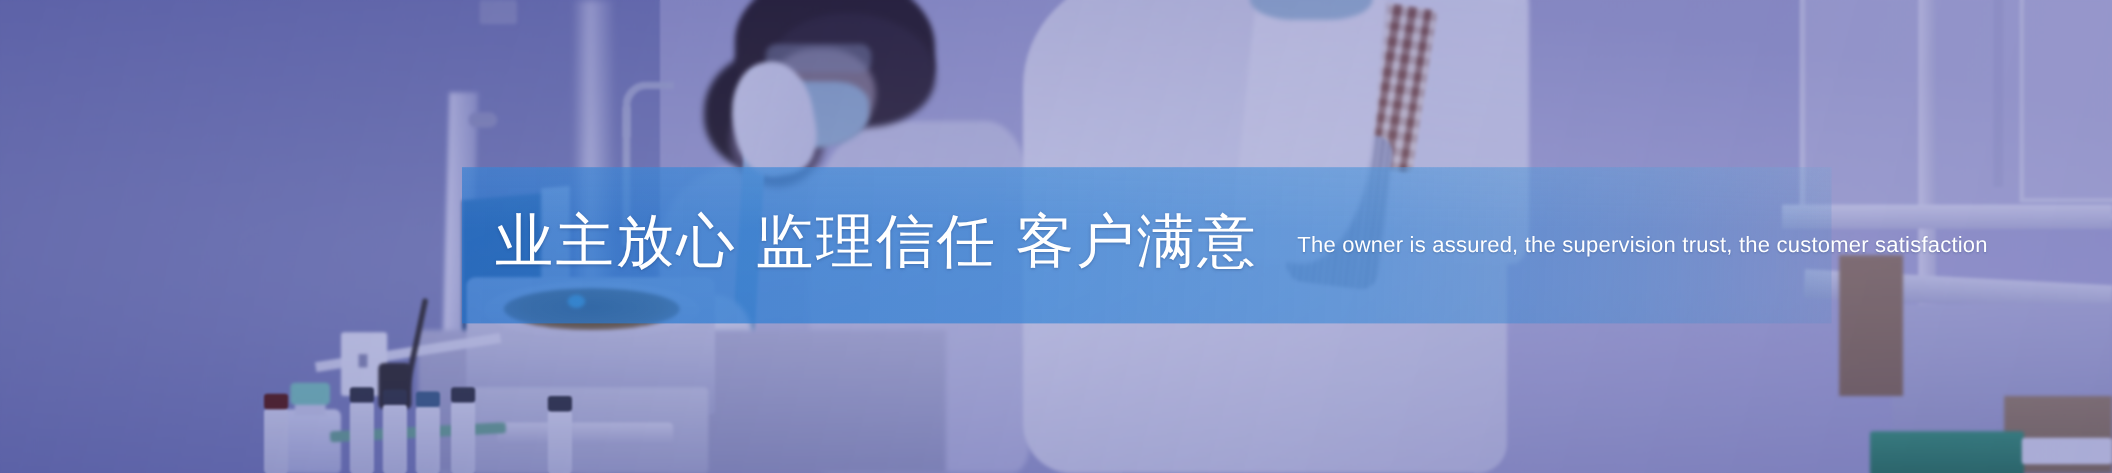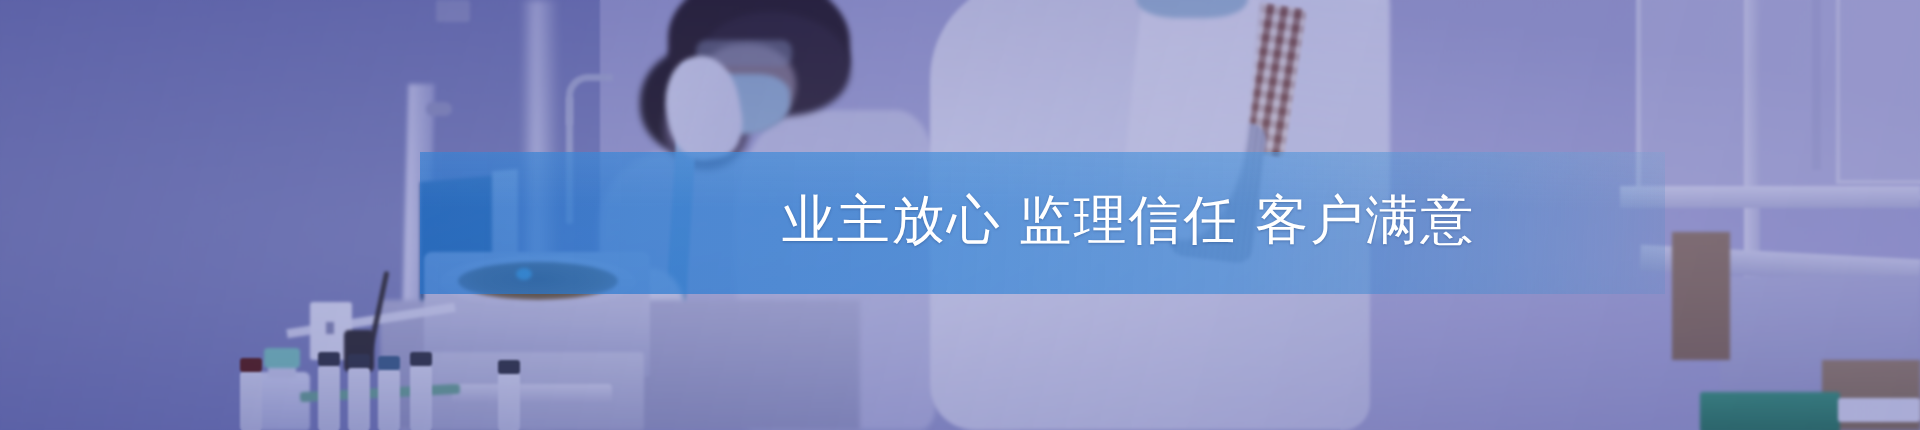--- a/index.html
+++ b/index.html
@@ -716,15 +716,16 @@
     <div class="grade2"></div>
     <div class="soft"></div>
   </div>
 
   <div class="band">
     <div class="band-inner-glow"></div>
   </div>
 
   <div class="text-wrap">
     <div class="headline">业主放心 监理信任  客户满意</div>
+    <div class="subline">The owner is assured, the supervision trust, the customer satisfaction</div>
   </div>
 
 </div>
 
 </body></html>

